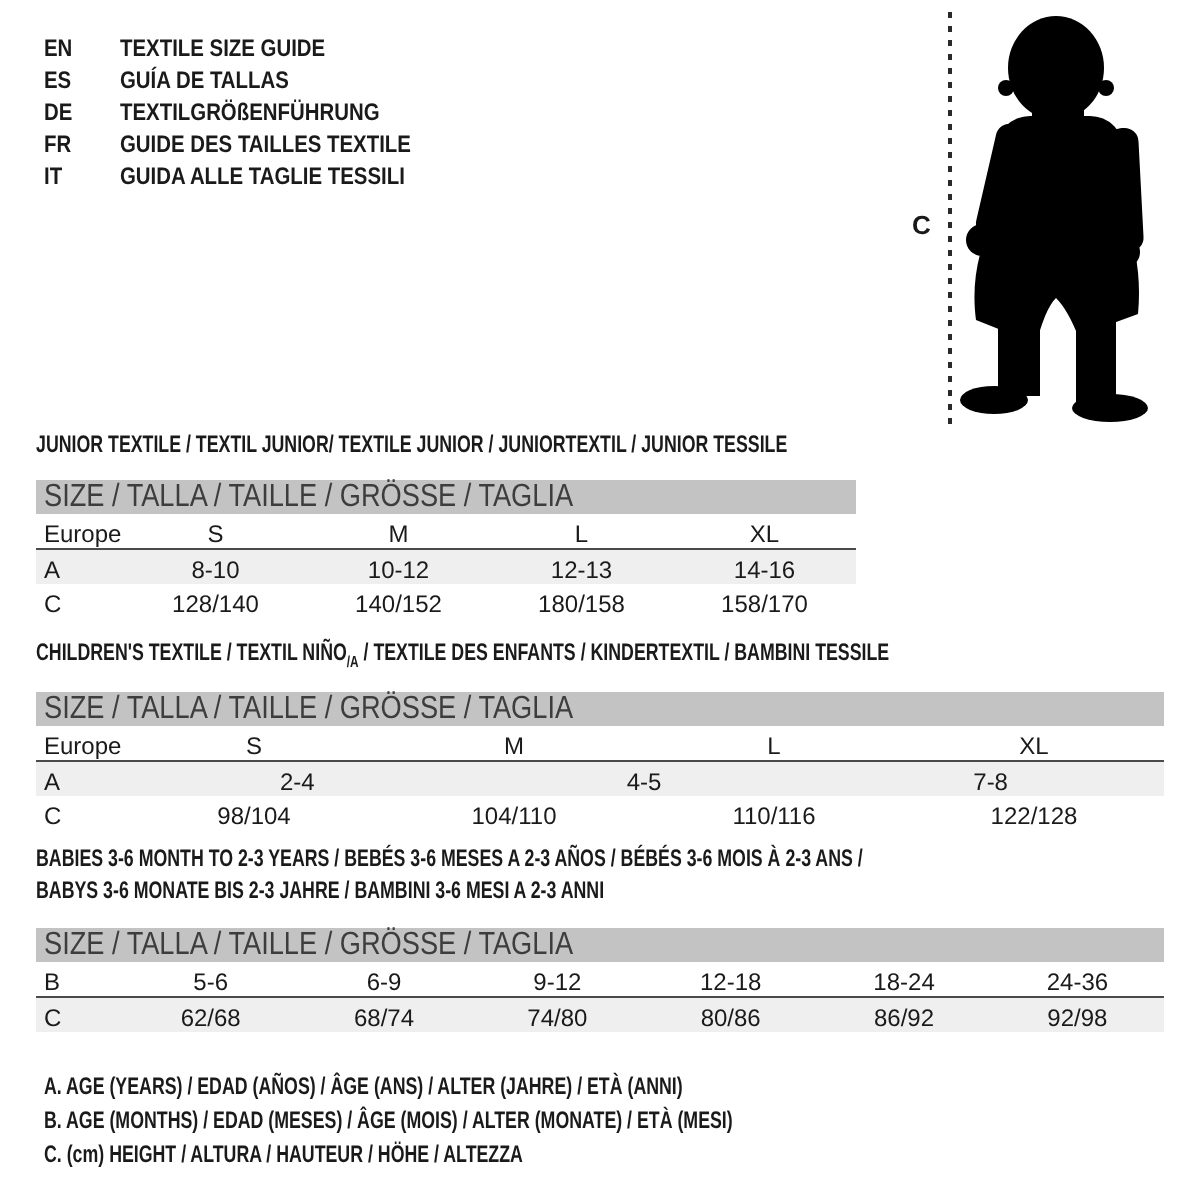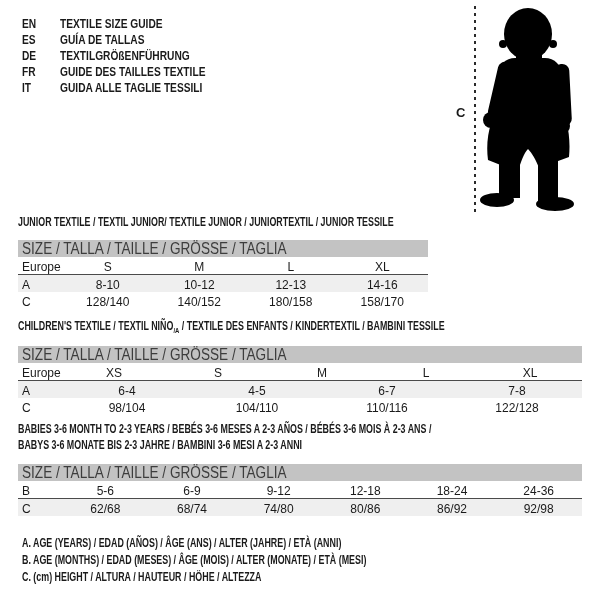--- a/index.html
+++ b/index.html
@@ -122,31 +122,29 @@
 
   <div class="sec-title cond74" style="top:319px">
     <span>CHILDREN'S TEXTILE / TEXTIL NIÑO</span><span class="sub-a">/A</span><span> / TEXTILE DES ENFANTS / KINDERTEXTIL / BAMBINI TESSILE</span>
   </div>
   <div class="tbl w-wide" style="top:346px">
     <div class="thead">
       <span class="cond85">SIZE / TALLA / TAILLE / GRÖSSE / TAGLIA</span>
     </div>
     <div class="trow first">
       <span class="lbl">Europe</span>
-      <span class="cell">XS</span>
       <span class="cell">S</span>
       <span class="cell">M</span>
       <span class="cell">L</span>
       <span class="cell">XL</span>
     </div>
     <div class="trow alt">
       <span class="lbl">A</span>
-      <span class="cell">6-4</span>
+      <span class="cell">2-4</span>
       <span class="cell">4-5</span>
-      <span class="cell">6-7</span>
       <span class="cell">7-8</span>
     </div>
     <div class="trow">
       <span class="lbl">C</span>
       <span class="cell">98/104</span>
       <span class="cell">104/110</span>
       <span class="cell">110/116</span>
       <span class="cell">122/128</span>
     </div>
   </div>

